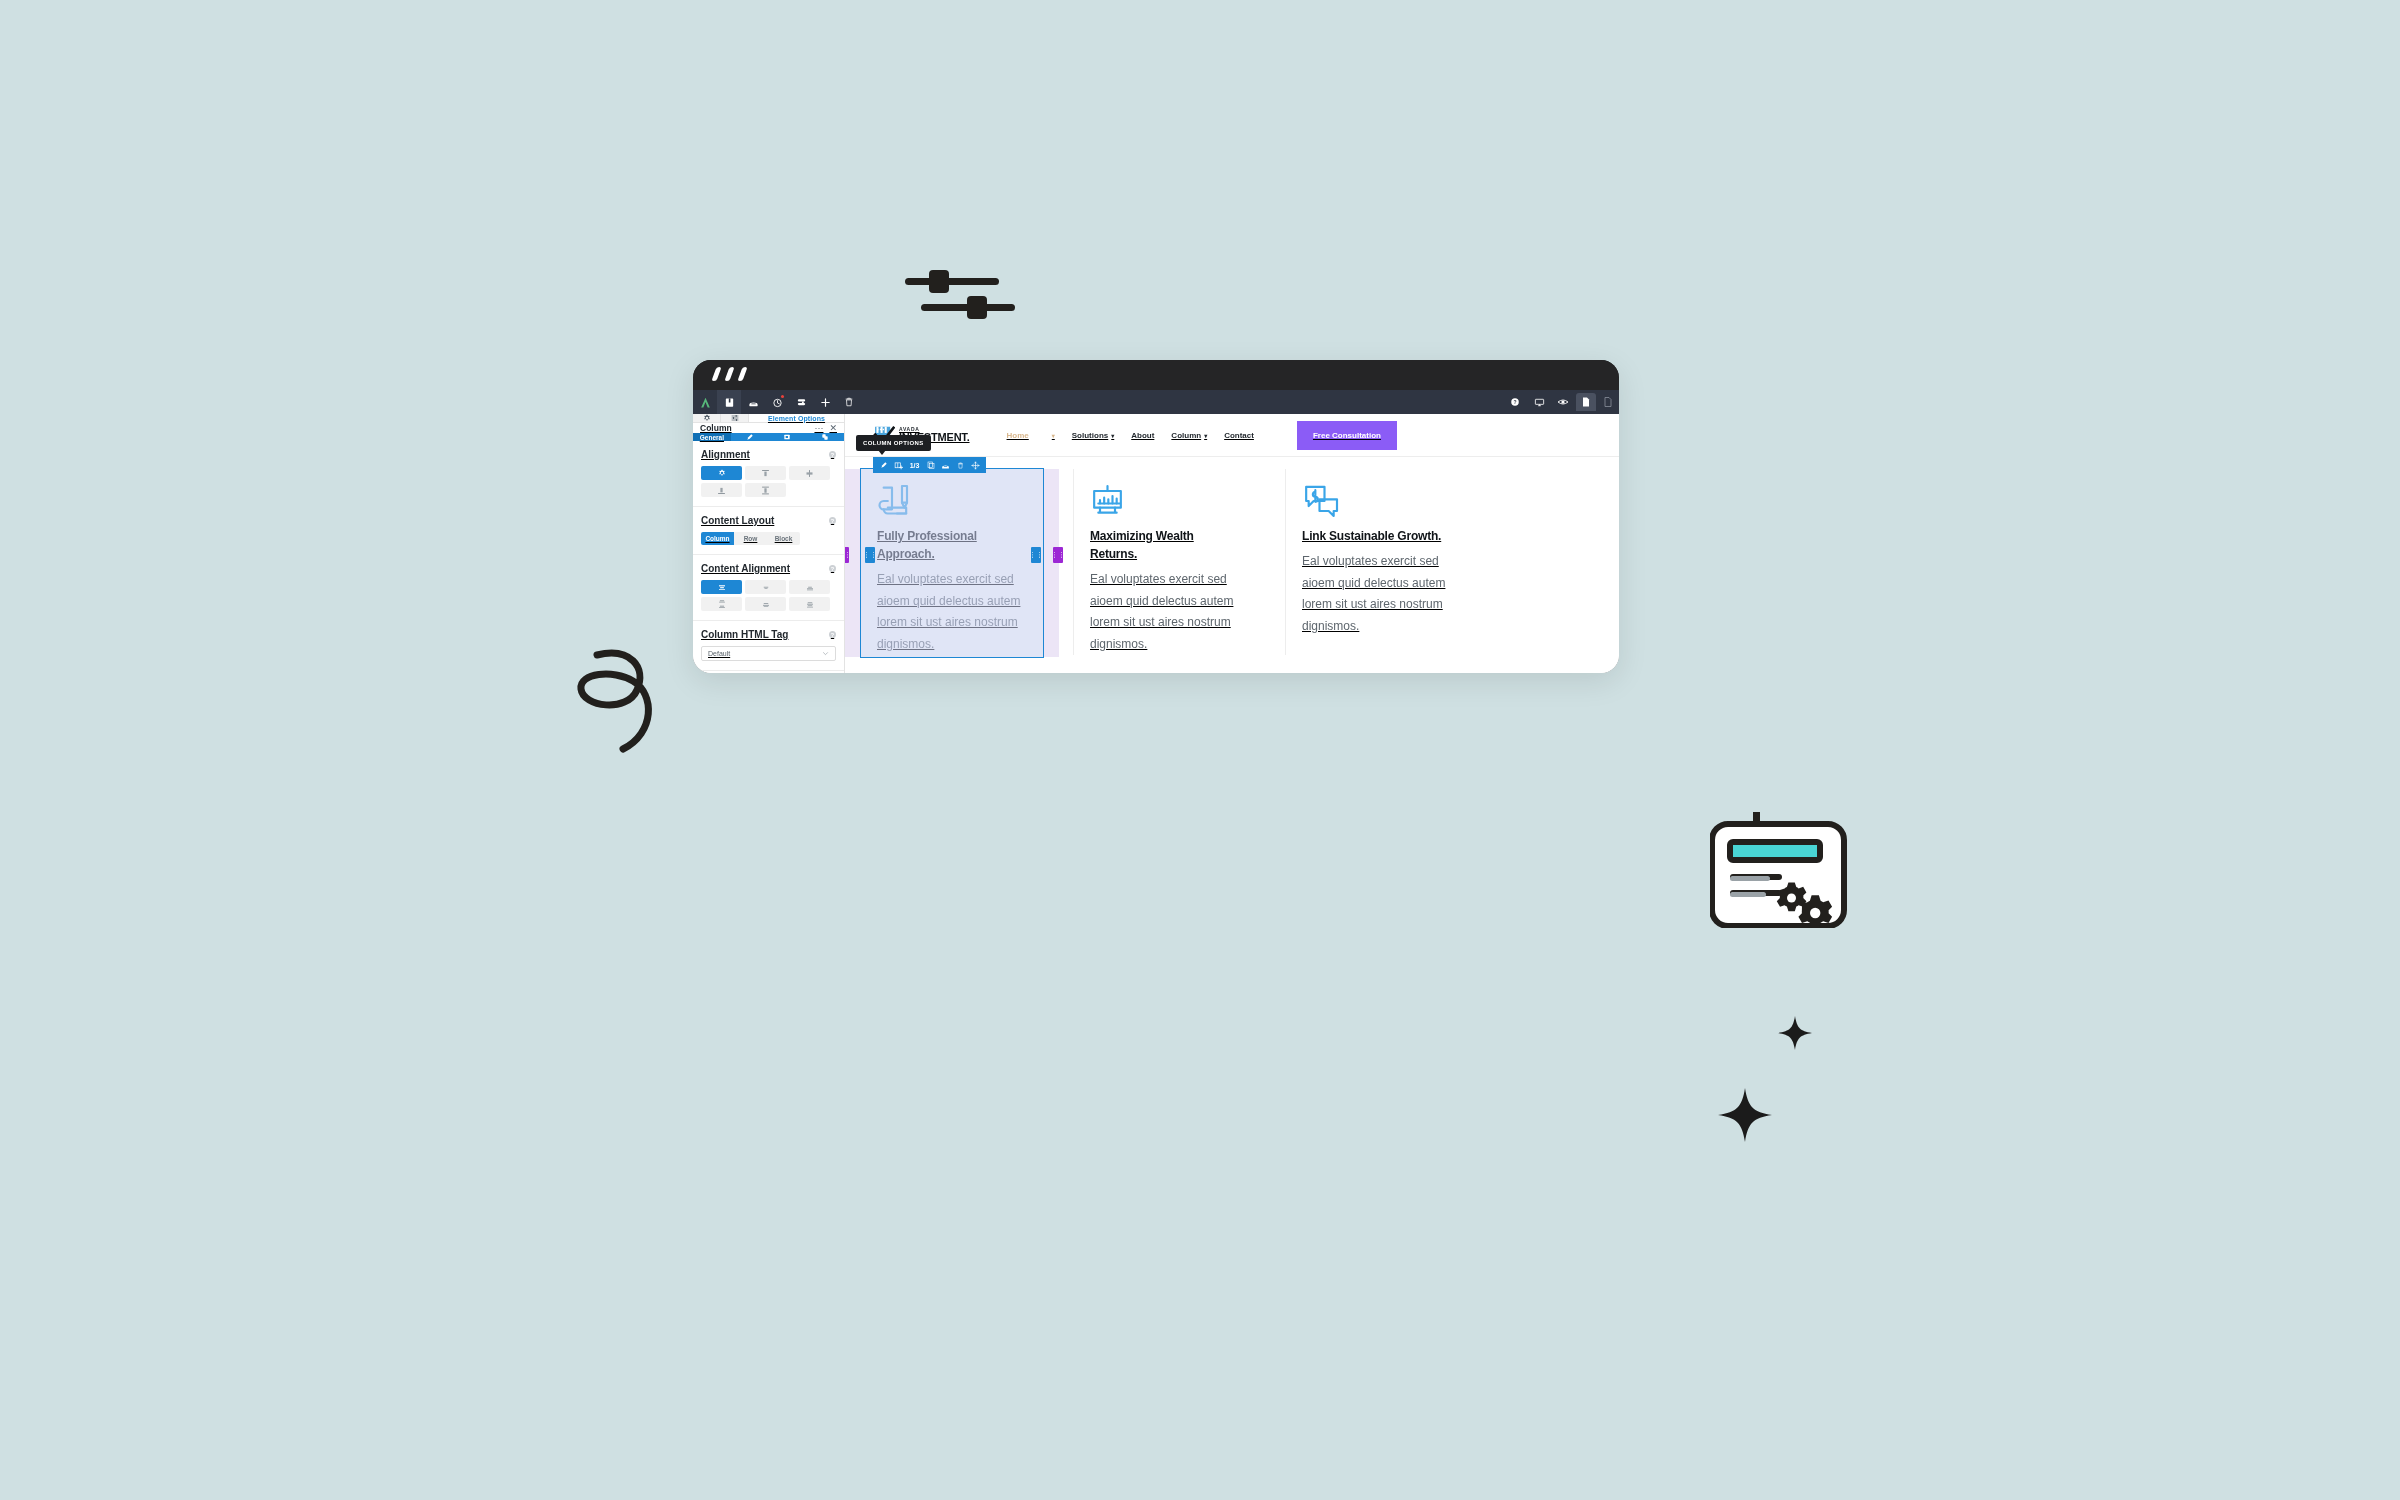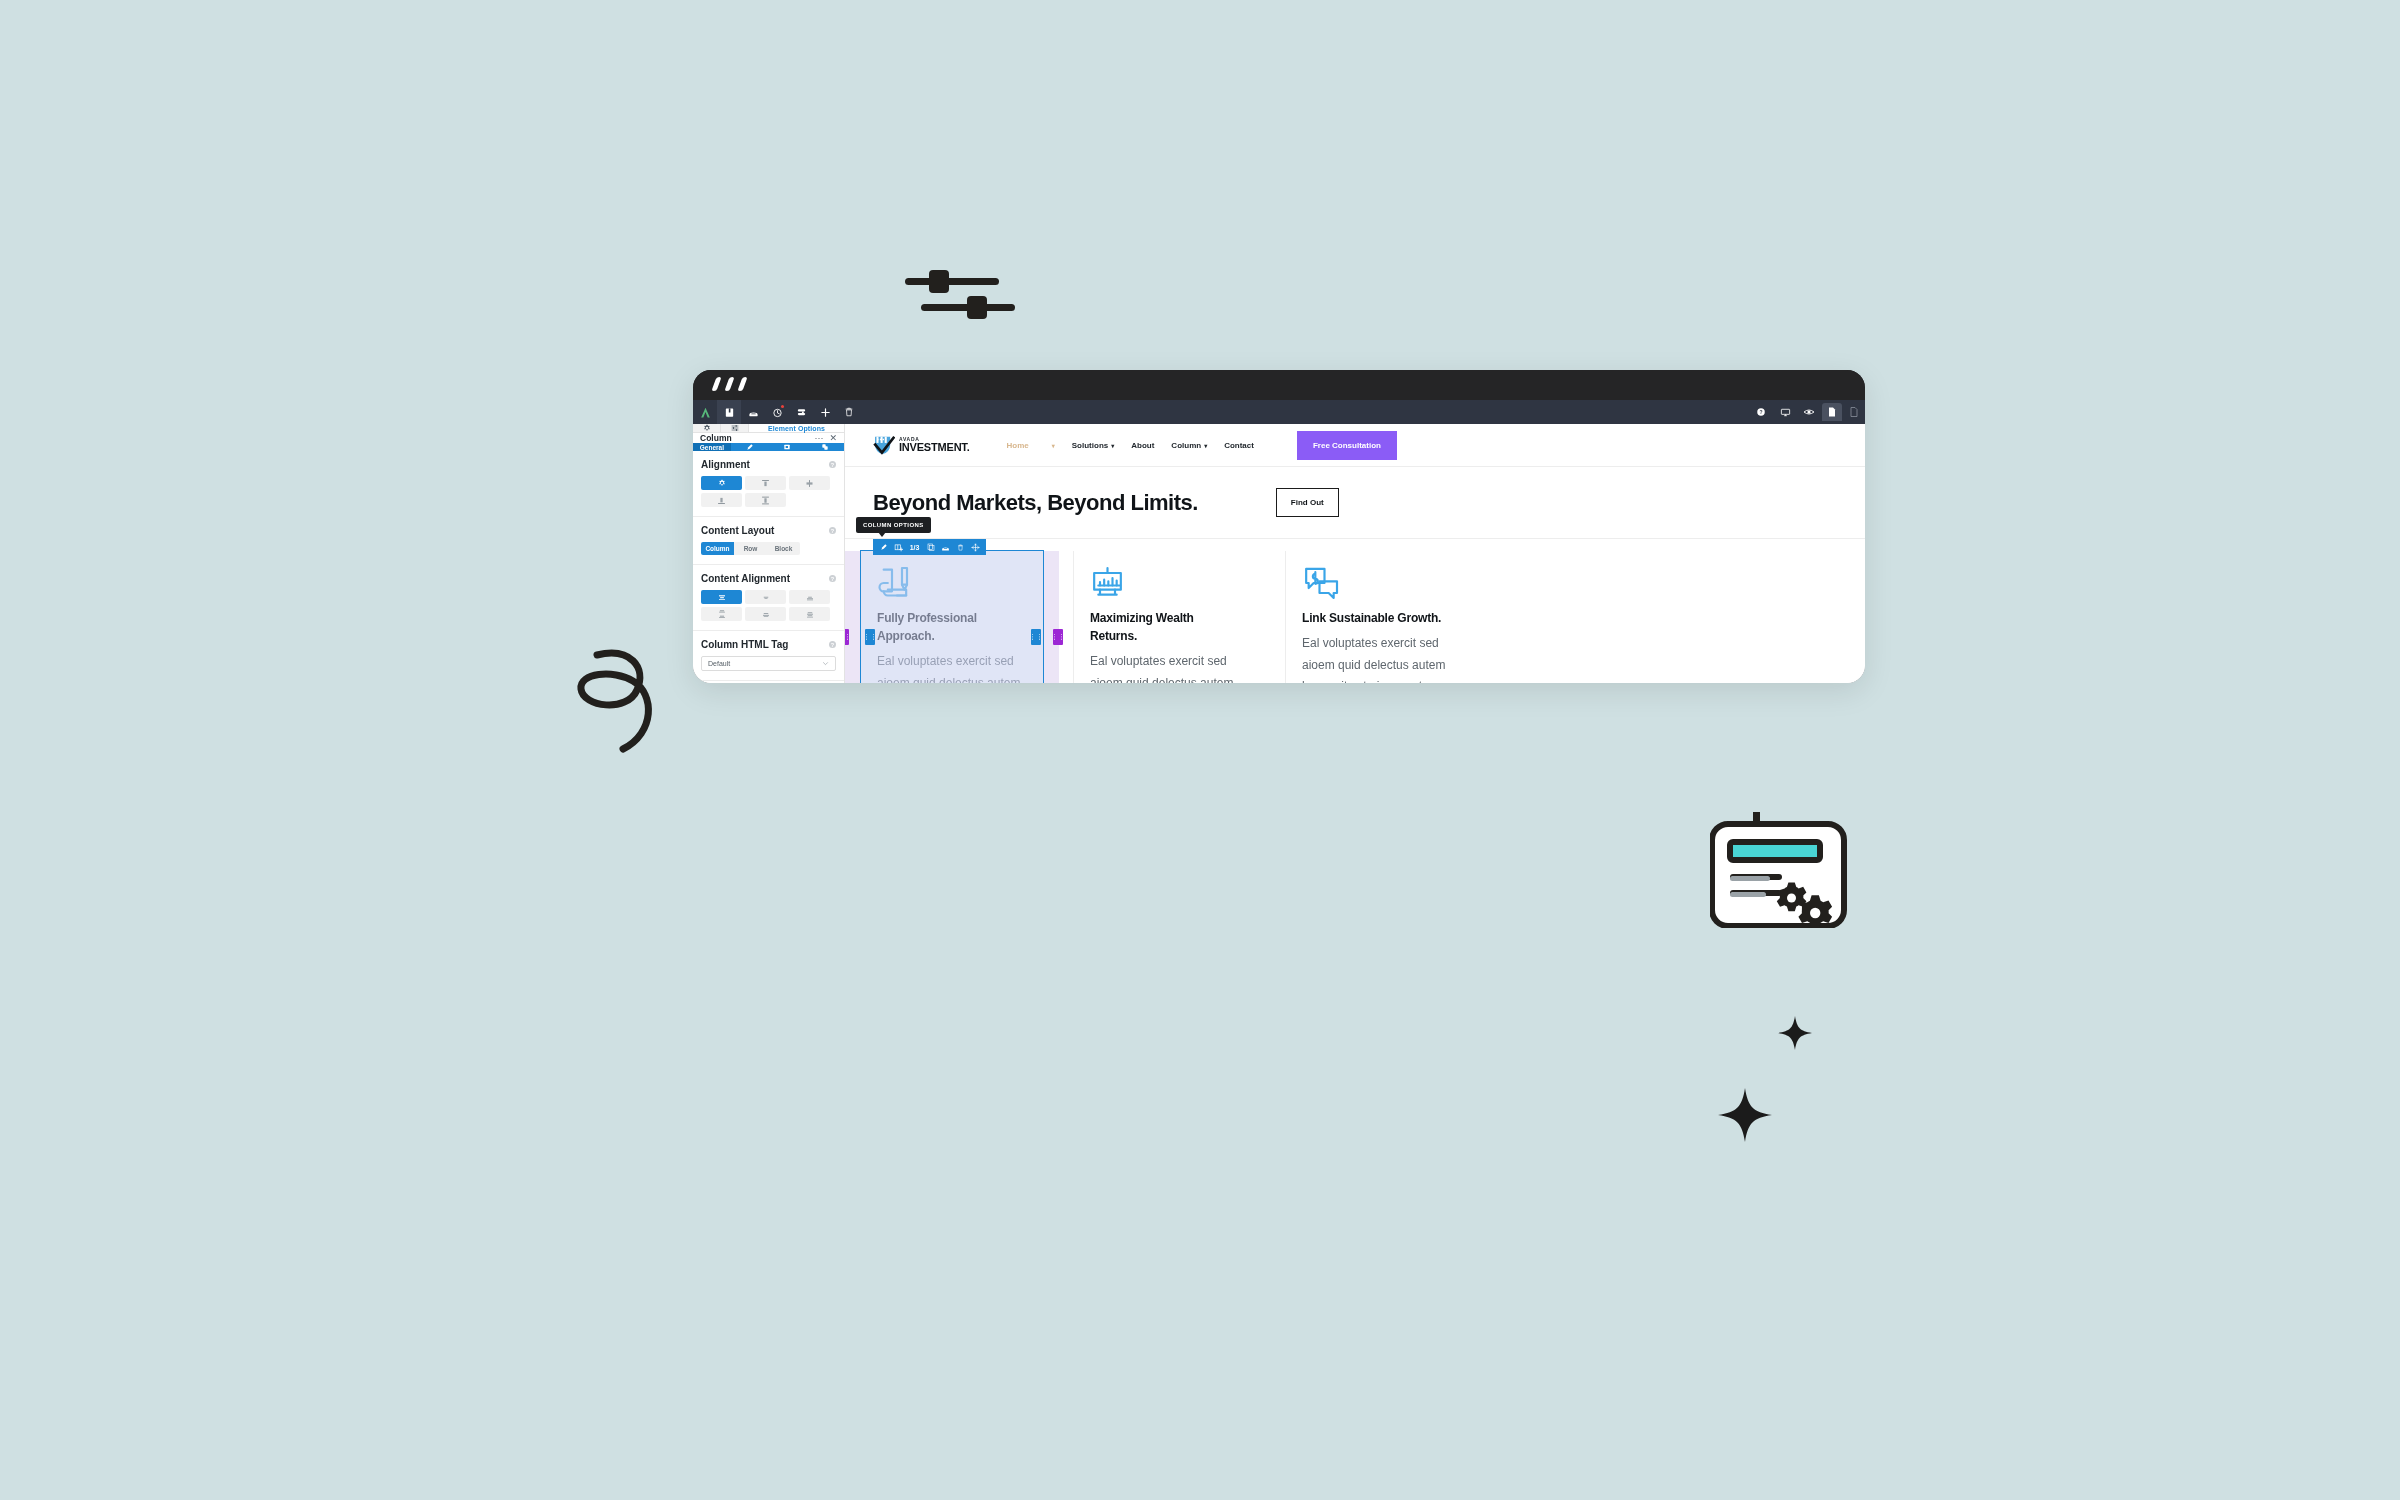--- a/index.html
+++ b/index.html
@@ -19,26 +19,27 @@
   #deco-sparkle-sm { left: 1778px; top: 1016px; width: 34px; height: 34px; }
   #deco-sparkle-lg { left: 1718px; top: 1088px; width: 54px; height: 54px; }
 
   #deco-gearcard {
     left: 1710px; top: 812px; width: 140px; height: 116px;
   }
 
   
   #browser-window {
     position: absolute;
-    left: 693px; top: 370px;
-    width: 1172px; height: 313px;
+    left: 693px; top: 360px;
+    width: 926px; height: 313px;
     background: #252526;
     border-radius: 18px 18px 18px 18px;
     overflow: hidden;
     box-shadow: 0 8px 30px rgba(0,0,0,.10);
+    text-decoration: underline;
   }
   #browser-titlebar {
     height: 30px;
     background: #252526;
     position: relative;
   }
   .tb-slash {
     position: absolute;
     top: 7px;
     width: 5px; height: 14px;
@@ -641,24 +642,20 @@
               <span>Column</span>
               <span class="caret">▾</span>
             </a>
           <a>
               <span>Contact</span>
             </a>
         </nav>
         <div id="cta-btn">Free Consultation</div>
       </div>
 
-      <div id="hero">
-        <h1>Beyond Markets, Beyond Limits.</h1>
-        <div id="findout-btn">Find Out</div>
-      </div>
 
       <div id="cards-row">
 
         <div class="card" style="margin-left:16px">
           <div id="col-outer-hl"></div>
           <div id="col-selected"></div>
 
           <div id="col-tooltip">COLUMN OPTIONS</div>
 
           <div id="col-toolbar">

